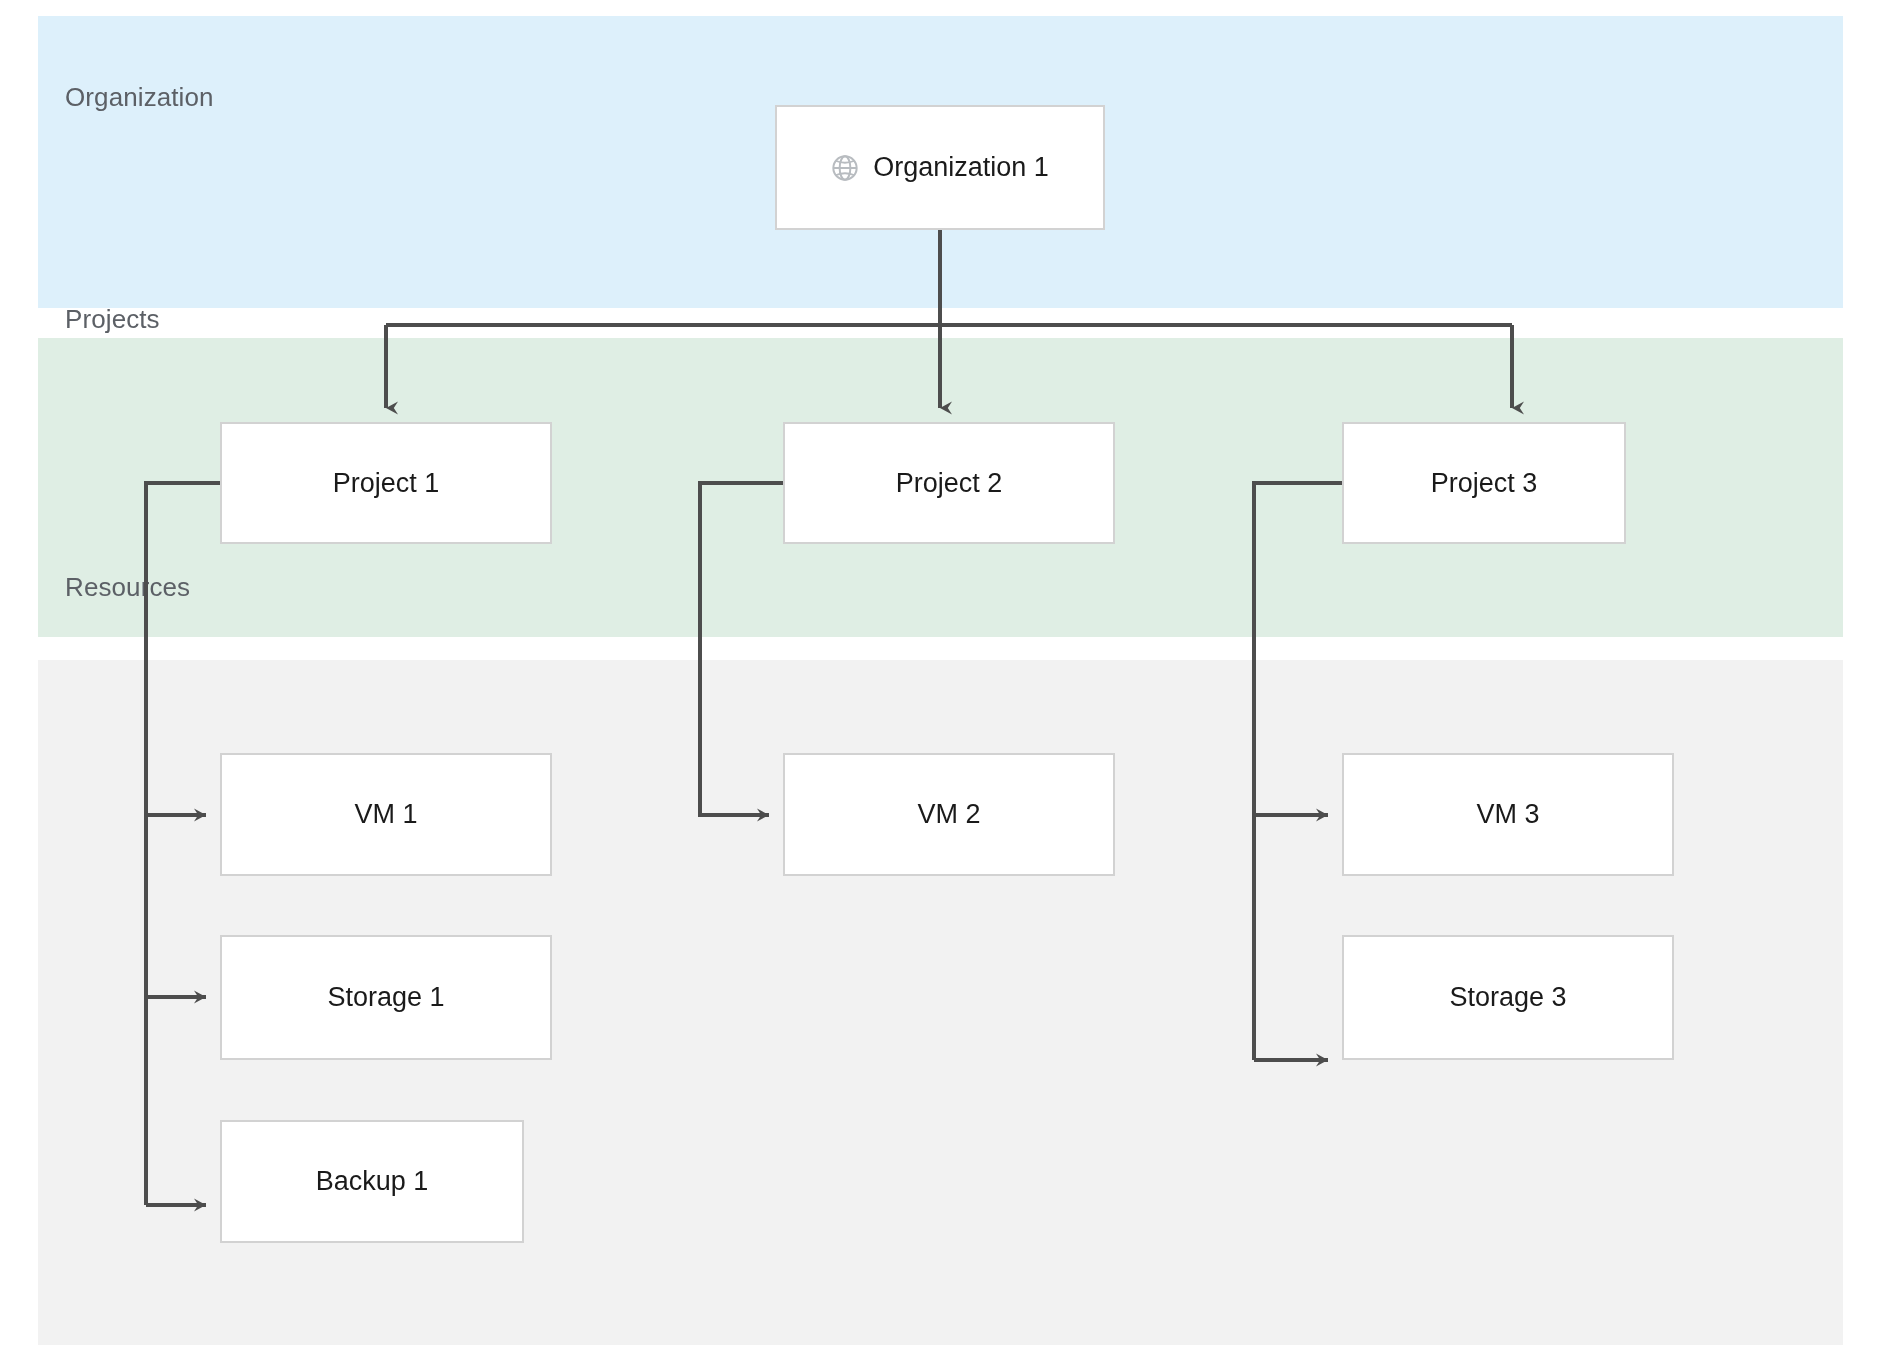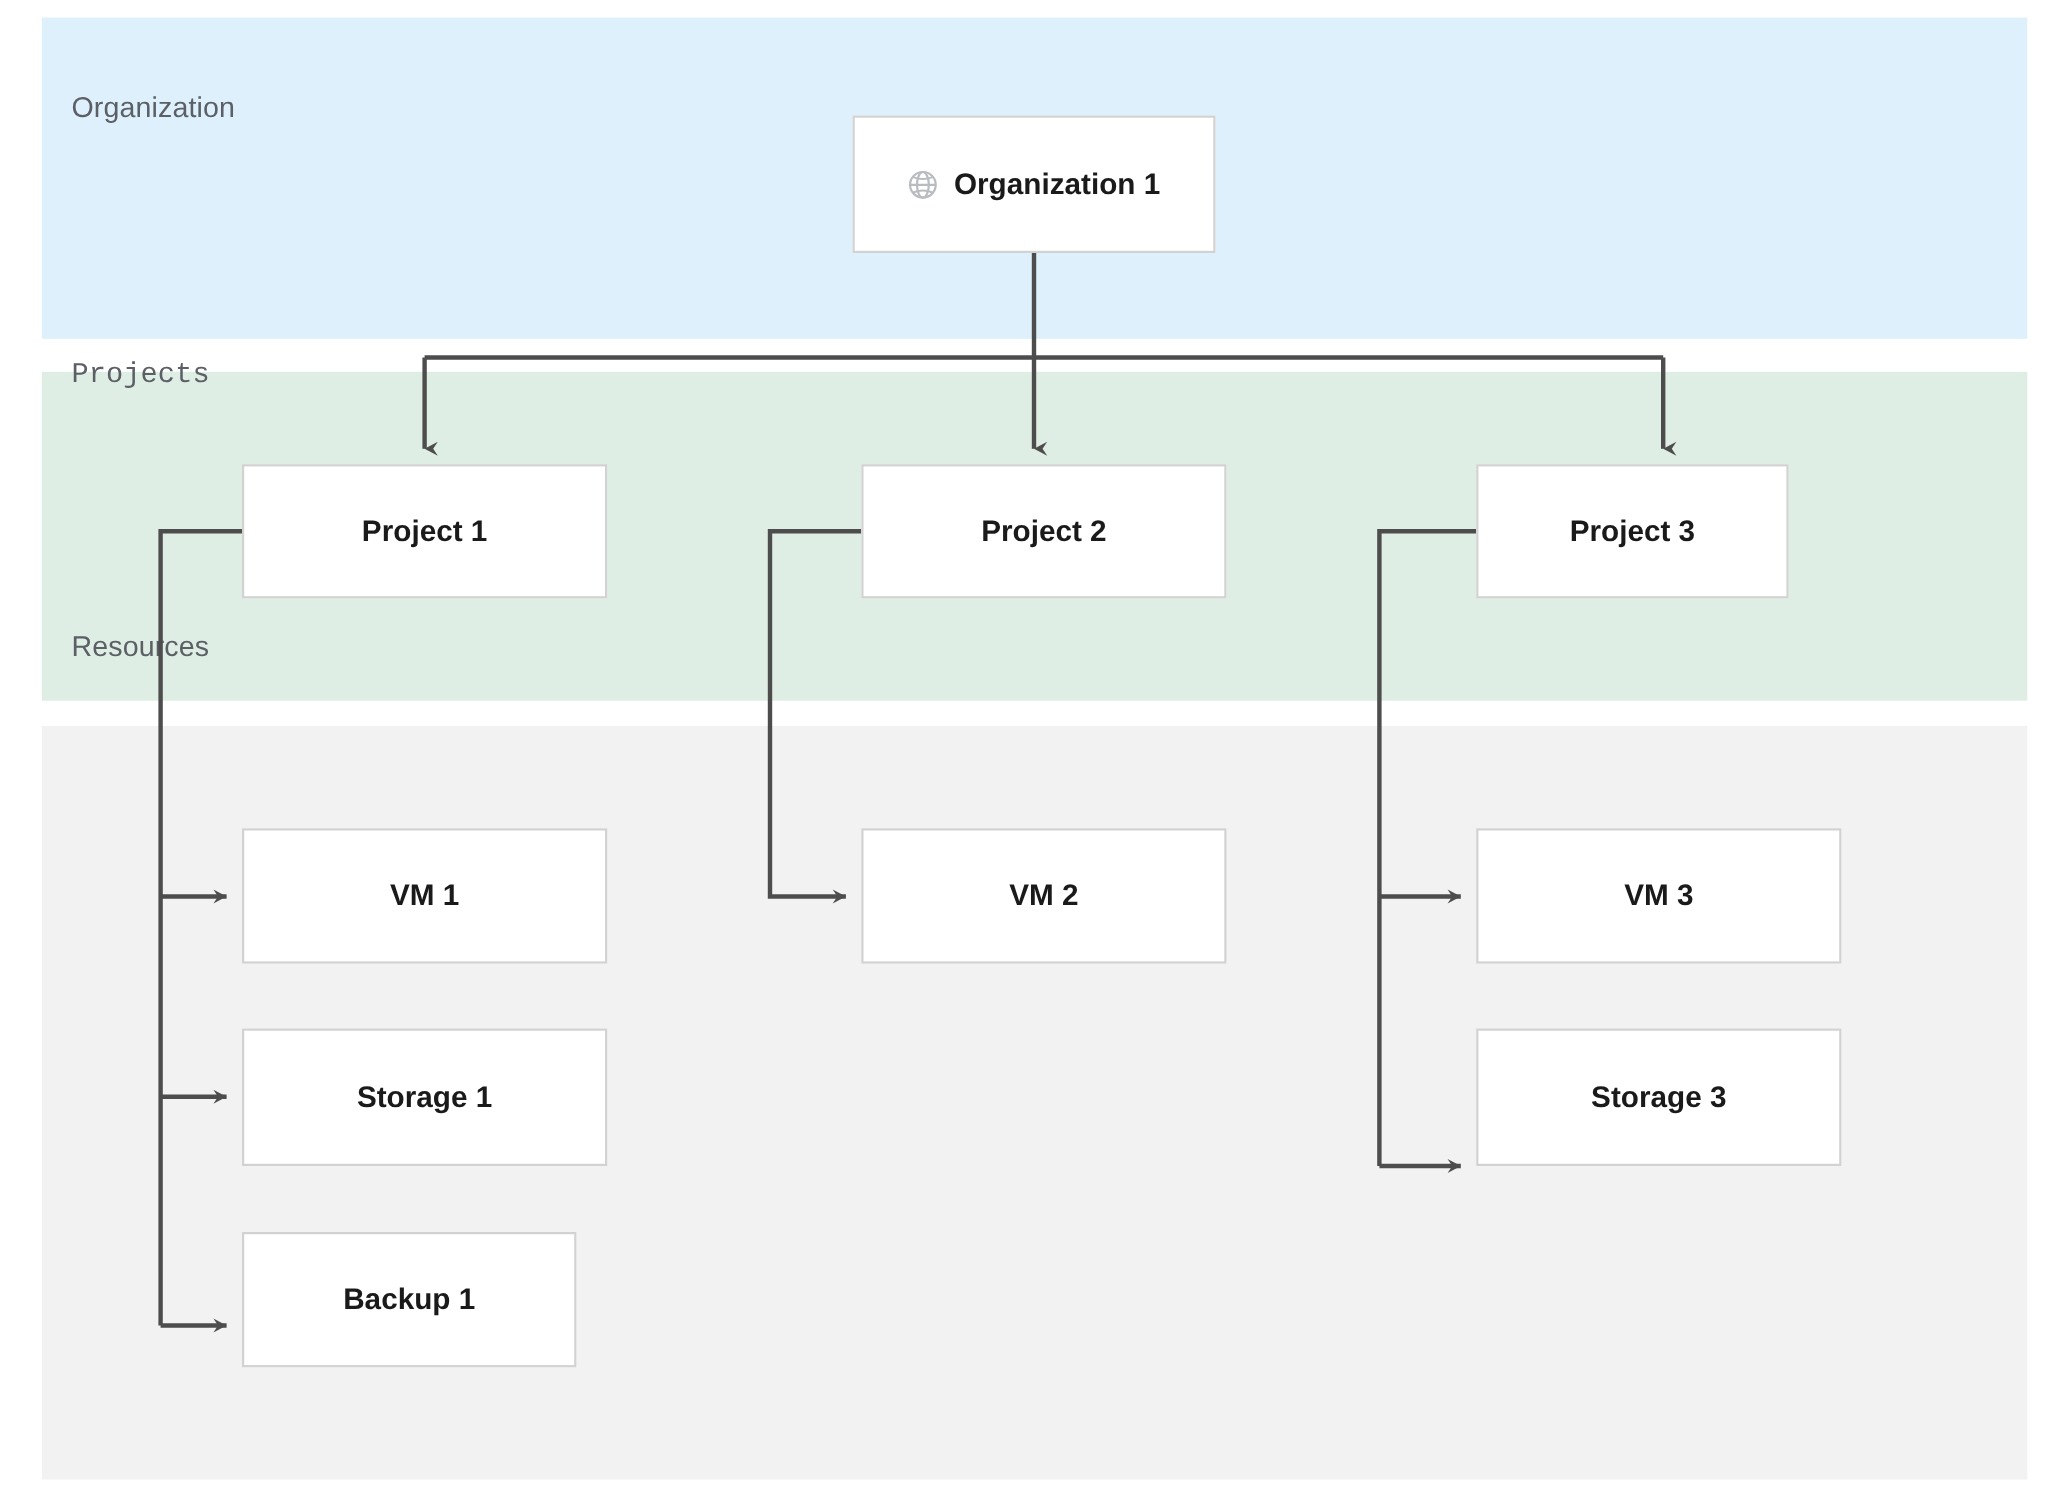--- a/index.html
+++ b/index.html
@@ -29,36 +29,35 @@
     color: #5c6066;
     font-family: "Liberation Sans", sans-serif;
     white-space: nowrap;
     letter-spacing: 0.1px;
   }
   #band-organization { top: 16px;  height: 292px; background: #ddf0fb; }
   #band-projects     { top: 338px; height: 299px; background: #dfeee4; }
   #band-resources    { top: 660px; height: 685px; background: #f2f2f2; }
 
   #label-organization { left: 65px;  top: 46px; margin-top: 36px; }
-  #label-projects     { left: 65px;  top: 325px; font-family: Liberation Mono, monospace; }
+  #label-projects     { left: 65px;  top: 304px; }
   #label-resources    { left: 65px;  top: 572px; }
 
   .node {
     position: absolute;
     background: #ffffff;
     border: 2px solid #d2d2d2;
     box-sizing: border-box;
     display: flex;
     align-items: center;
     justify-content: center;
     font-size: 27px;
     color: #1a1a1a;
     font-family: "Liberation Sans", sans-serif;
     white-space: nowrap;
-    font-weight: bold;
   }
   .node .node-label { line-height: 1; }
   .node-inner {
     display: flex;
     align-items: center;
     gap: 14px;
   }
   .globe-icon {
     width: 28px;
     height: 28px;

